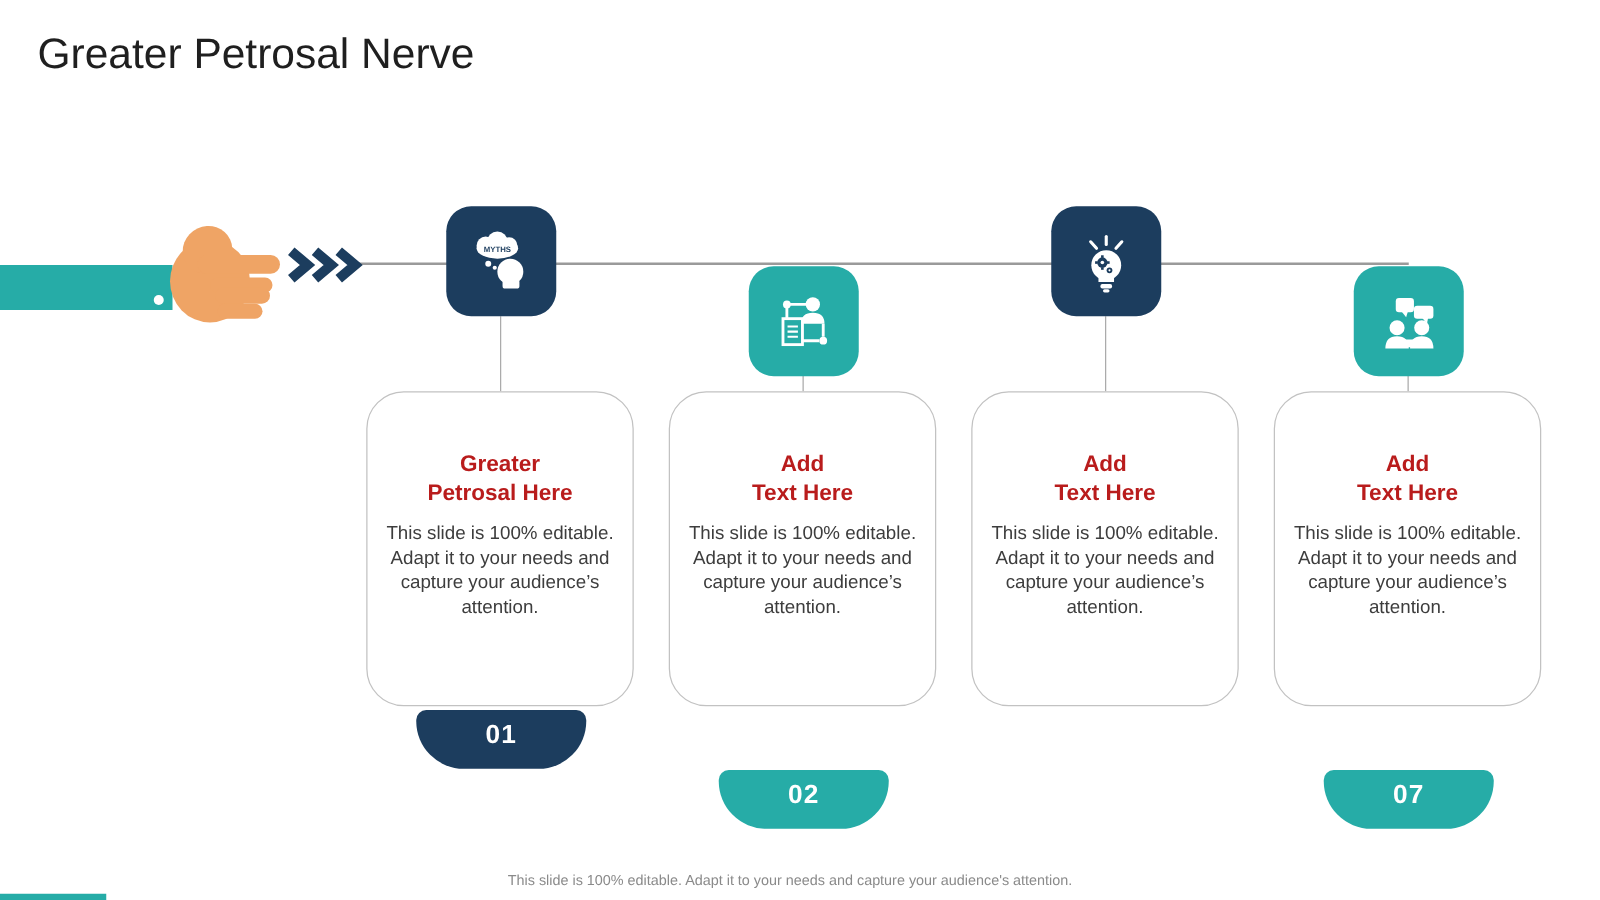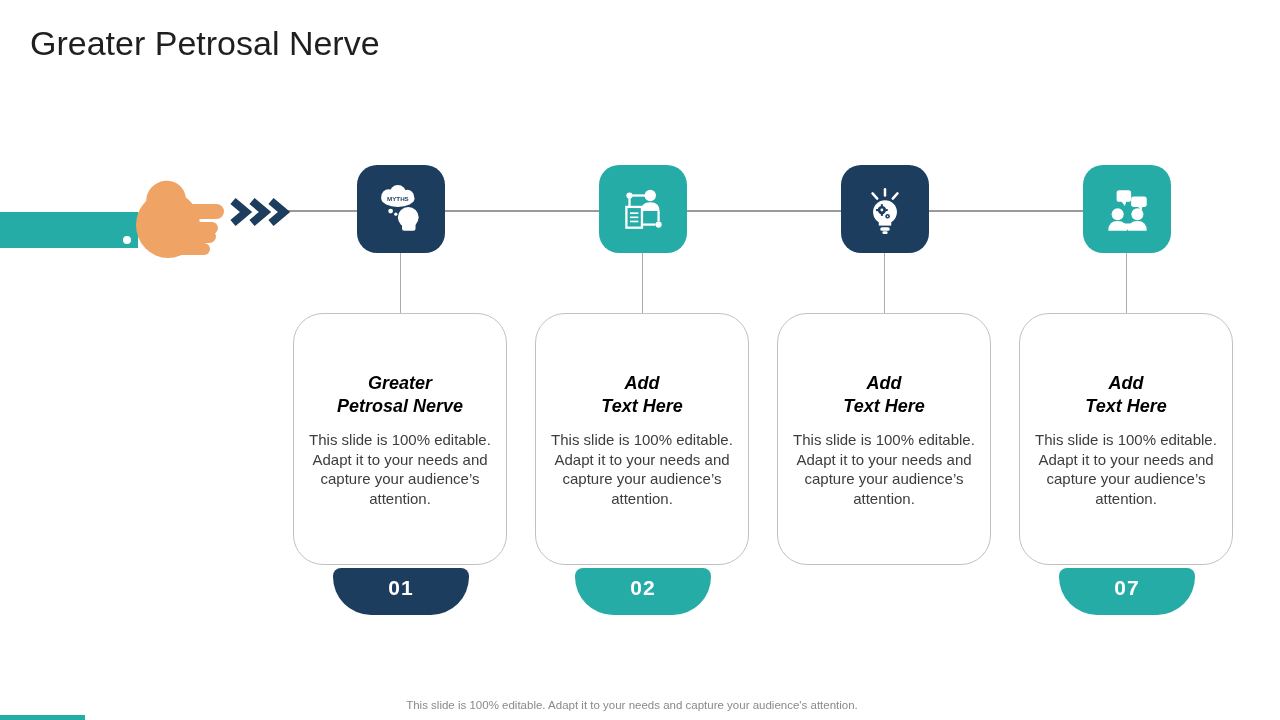--- a/index.html
+++ b/index.html
@@ -13,28 +13,28 @@
   }
   
   .h-line{position:absolute;left:287px;top:210px;width:840px;height:2px;background:#9a9a9a;z-index:0;}
   .v-line{position:absolute;top:253px;width:1px;height:60px;background:#ababab;z-index:0;}
   
   .icon-box{
     position:absolute;top:165px;width:88px;height:88px;border-radius:20px;z-index:2;
     display:flex;align-items:center;justify-content:center;
   }
   .navy{background:#1C3D5E;}
-  .teal{background:#26ACA7;}
+  .teal{background:#26ACA7;margin-top:48px;}
   
   .card{
     position:absolute;top:313px;width:214px;height:252px;background:#fff;
     border:1px solid #c2c2c2;border-radius:30px;z-index:1;
     box-sizing:border-box;padding:46px 14px 0 14px;text-align:center;
   }
-  .card-title{font-size:18px;font-weight:bold;color:#000000;line-height:23px;margin:12px;font-style:italic;}
+  .card-title{font-size:18px;font-weight:bold;color:#b91c1c;line-height:23px;margin:0;}
   .card-body{font-size:15px;color:#3d3d3d;line-height:19.5px;margin:11px 0 0 0;}
   
   .badge{
     position:absolute;top:568px;width:136px;height:47px;z-index:2;
     border-radius:8px 8px 38px 38px;color:#ffffff;font-size:21px;font-weight:bold;
     display:flex;align-items:center;justify-content:center;letter-spacing:1px;
     padding-bottom:8px;box-sizing:border-box;
   }
   .footer{
     position:absolute;left:0;right:0;top:699px;text-align:center;
@@ -149,21 +149,21 @@
         <circle cx="17" cy="31" r="5.8"></circle>
         <circle cx="36" cy="31" r="5.8"></circle>
         <path d="M8,47 q0,-9.5 9,-9.5 q9,0 9,9.5 z"></path>
         <path d="M27,47 q0,-9.5 9,-9.5 q9,0 9,9.5 z"></path>
         <rect x="15" y="40" width="23" height="6" rx="3"></rect>
       </g>
     </svg>
   </div>
 
   <div class="card" style="left:293px;">
-    <p class="card-title"><span>Greater</span><br><span>Petrosal Nerve</span></p>
+    <p class="card-title"><span>Greater</span><br><span>Petrosal Here</span></p>
     <p class="card-body">This slide is 100% editable. Adapt it to your needs and capture your audience’s attention.</p>
   </div>
   <div class="card" style="left:535px;">
     <p class="card-title"><span>Add</span><br><span>Text Here</span></p>
     <p class="card-body">This slide is 100% editable. Adapt it to your needs and capture your audience’s attention.</p>
   </div>
   <div class="card" style="left:777px;">
     <p class="card-title"><span>Add</span><br><span>Text Here</span></p>
     <p class="card-body">This slide is 100% editable. Adapt it to your needs and capture your audience’s attention.</p>
   </div>

